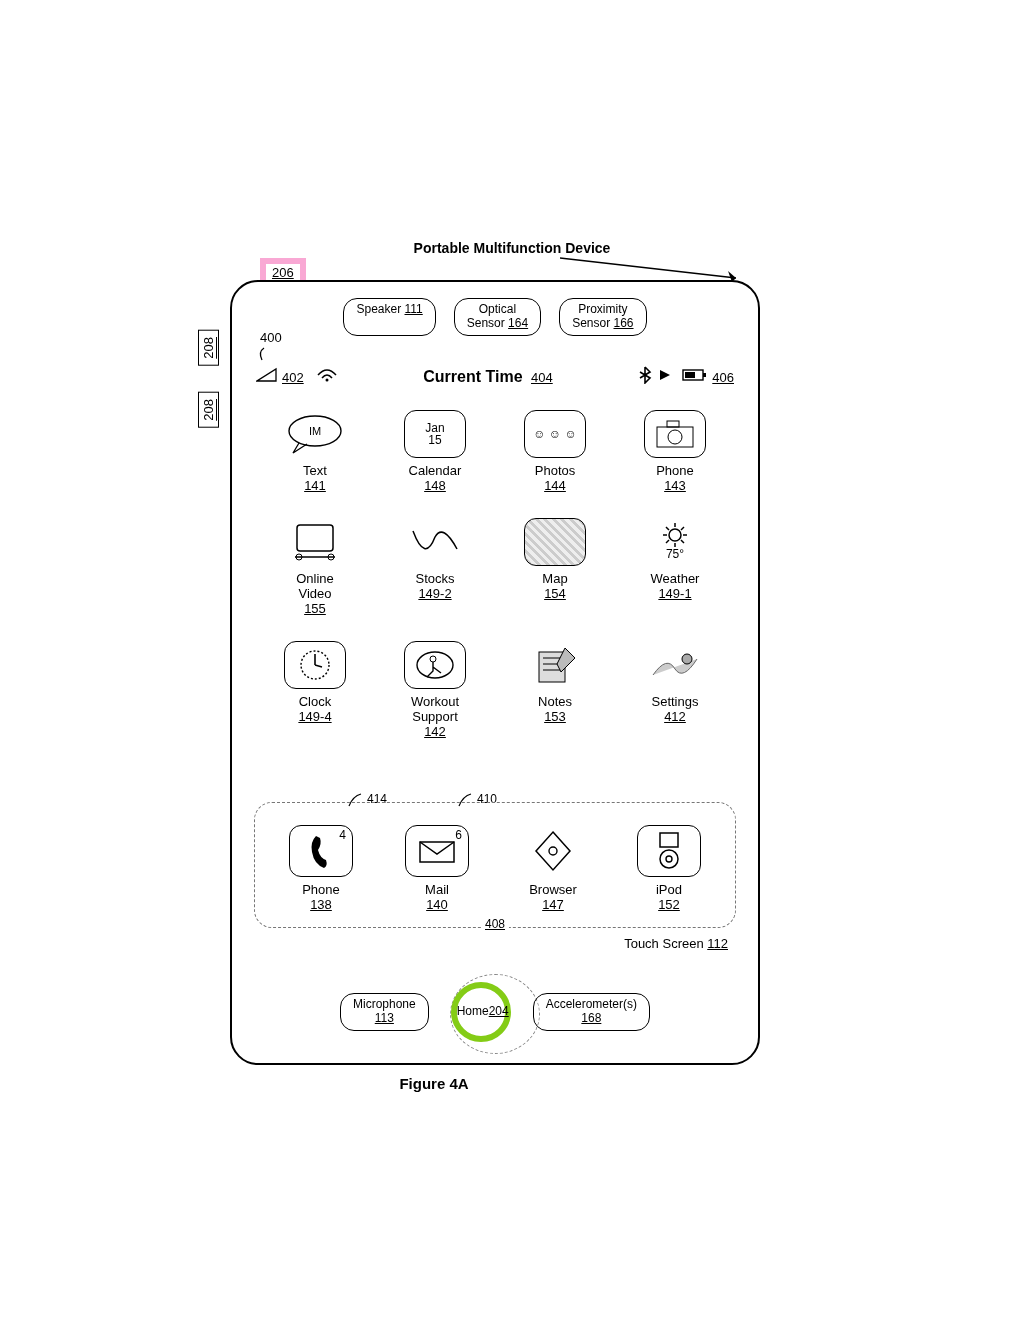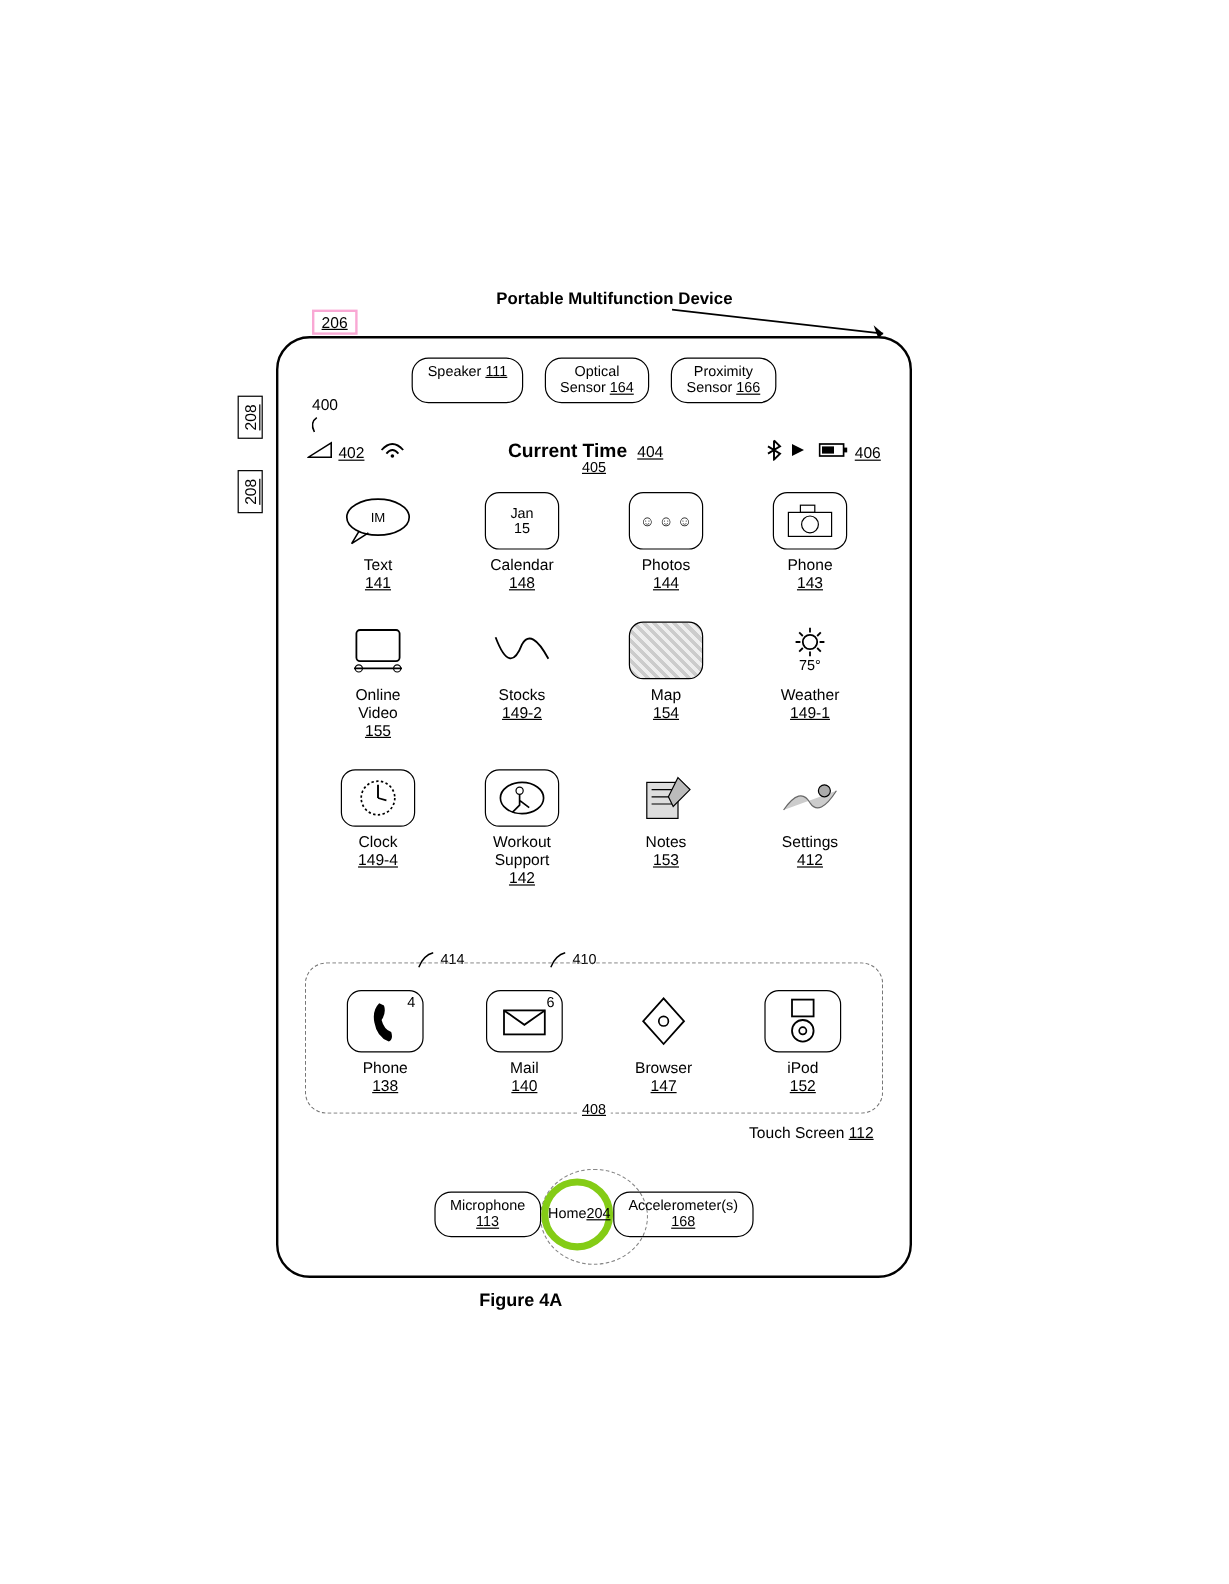--- a/index.html
+++ b/index.html
@@ -59,21 +59,21 @@
     height: 785px;
     border: 2px solid #000;
     border-radius: 28px;
     background: #fff;
   }
 
   
   .ref206 {
     position: absolute;
     top: 258px; left: 260px;
-    border: 2px solid #f9a8d4;
+    border: 6px solid #f9a8d4;
     padding: 1px 6px;
     font-size: 13px;
     text-decoration: underline;
   }
   
   .ref208 {
     position: absolute;
     left: 198px;
     border: 1px solid #000;
     font-size: 13px;
@@ -160,21 +160,21 @@
     position: absolute;
     right: 30px; top: 654px;
     font-size: 13px;
   }
   .touchlabel .u { text-decoration: underline; }
 
   
   .bottom-row {
     position:absolute;
     left:0; right:0; top: 700px;
-    display:flex; justify-content:center; align-items:center;
+    display:flex; justify-content:center; gap:22px; align-items:center;
   }
   .home-btn {
     width:60px; height:60px; border:6px solid #84cc16; border-radius:50%;
     display:flex; flex-direction:row; align-items:center; justify-content:flex-start;
     font-size:12px; line-height:1.1;
   }
   .home-btn .u { text-decoration: underline; }
   .home-dash {
     position:absolute; top:692px; left:50%; transform:translateX(-50%);
     width:90px; height:80px; border:1px dashed #888; border-radius:50%;
@@ -262,21 +262,20 @@
       </span>
       <span class="icon-inline" style="margin-left:10px">
         <svg width="26" height="14">
             <rect x="1" y="2" width="20" height="10" fill="none" stroke="#000" stroke-width="1.4"></rect>
             <rect x="21" y="5" width="3" height="4" fill="#000"></rect>
             <rect x="3" y="4" width="10" height="6" fill="#000"></rect>
           </svg>
       </span>
       <span class="sb-num">406</span>
     </div>
-    <div class="sb-under">405</div>
 
     <div class="grid">
 
       <div class="grid-row">
         <div class="app">
           <div class="tile noframe">
             <svg width="60" height="46">
                 <ellipse cx="30" cy="20" rx="26" ry="15" fill="none" stroke="#000" stroke-width="1.4"></ellipse>
                 <path d="M14 32 L8 42 L22 33" fill="none" stroke="#000" stroke-width="1.3"></path>
                 <text x="30" y="24" text-anchor="middle" font-size="11">IM</text>

